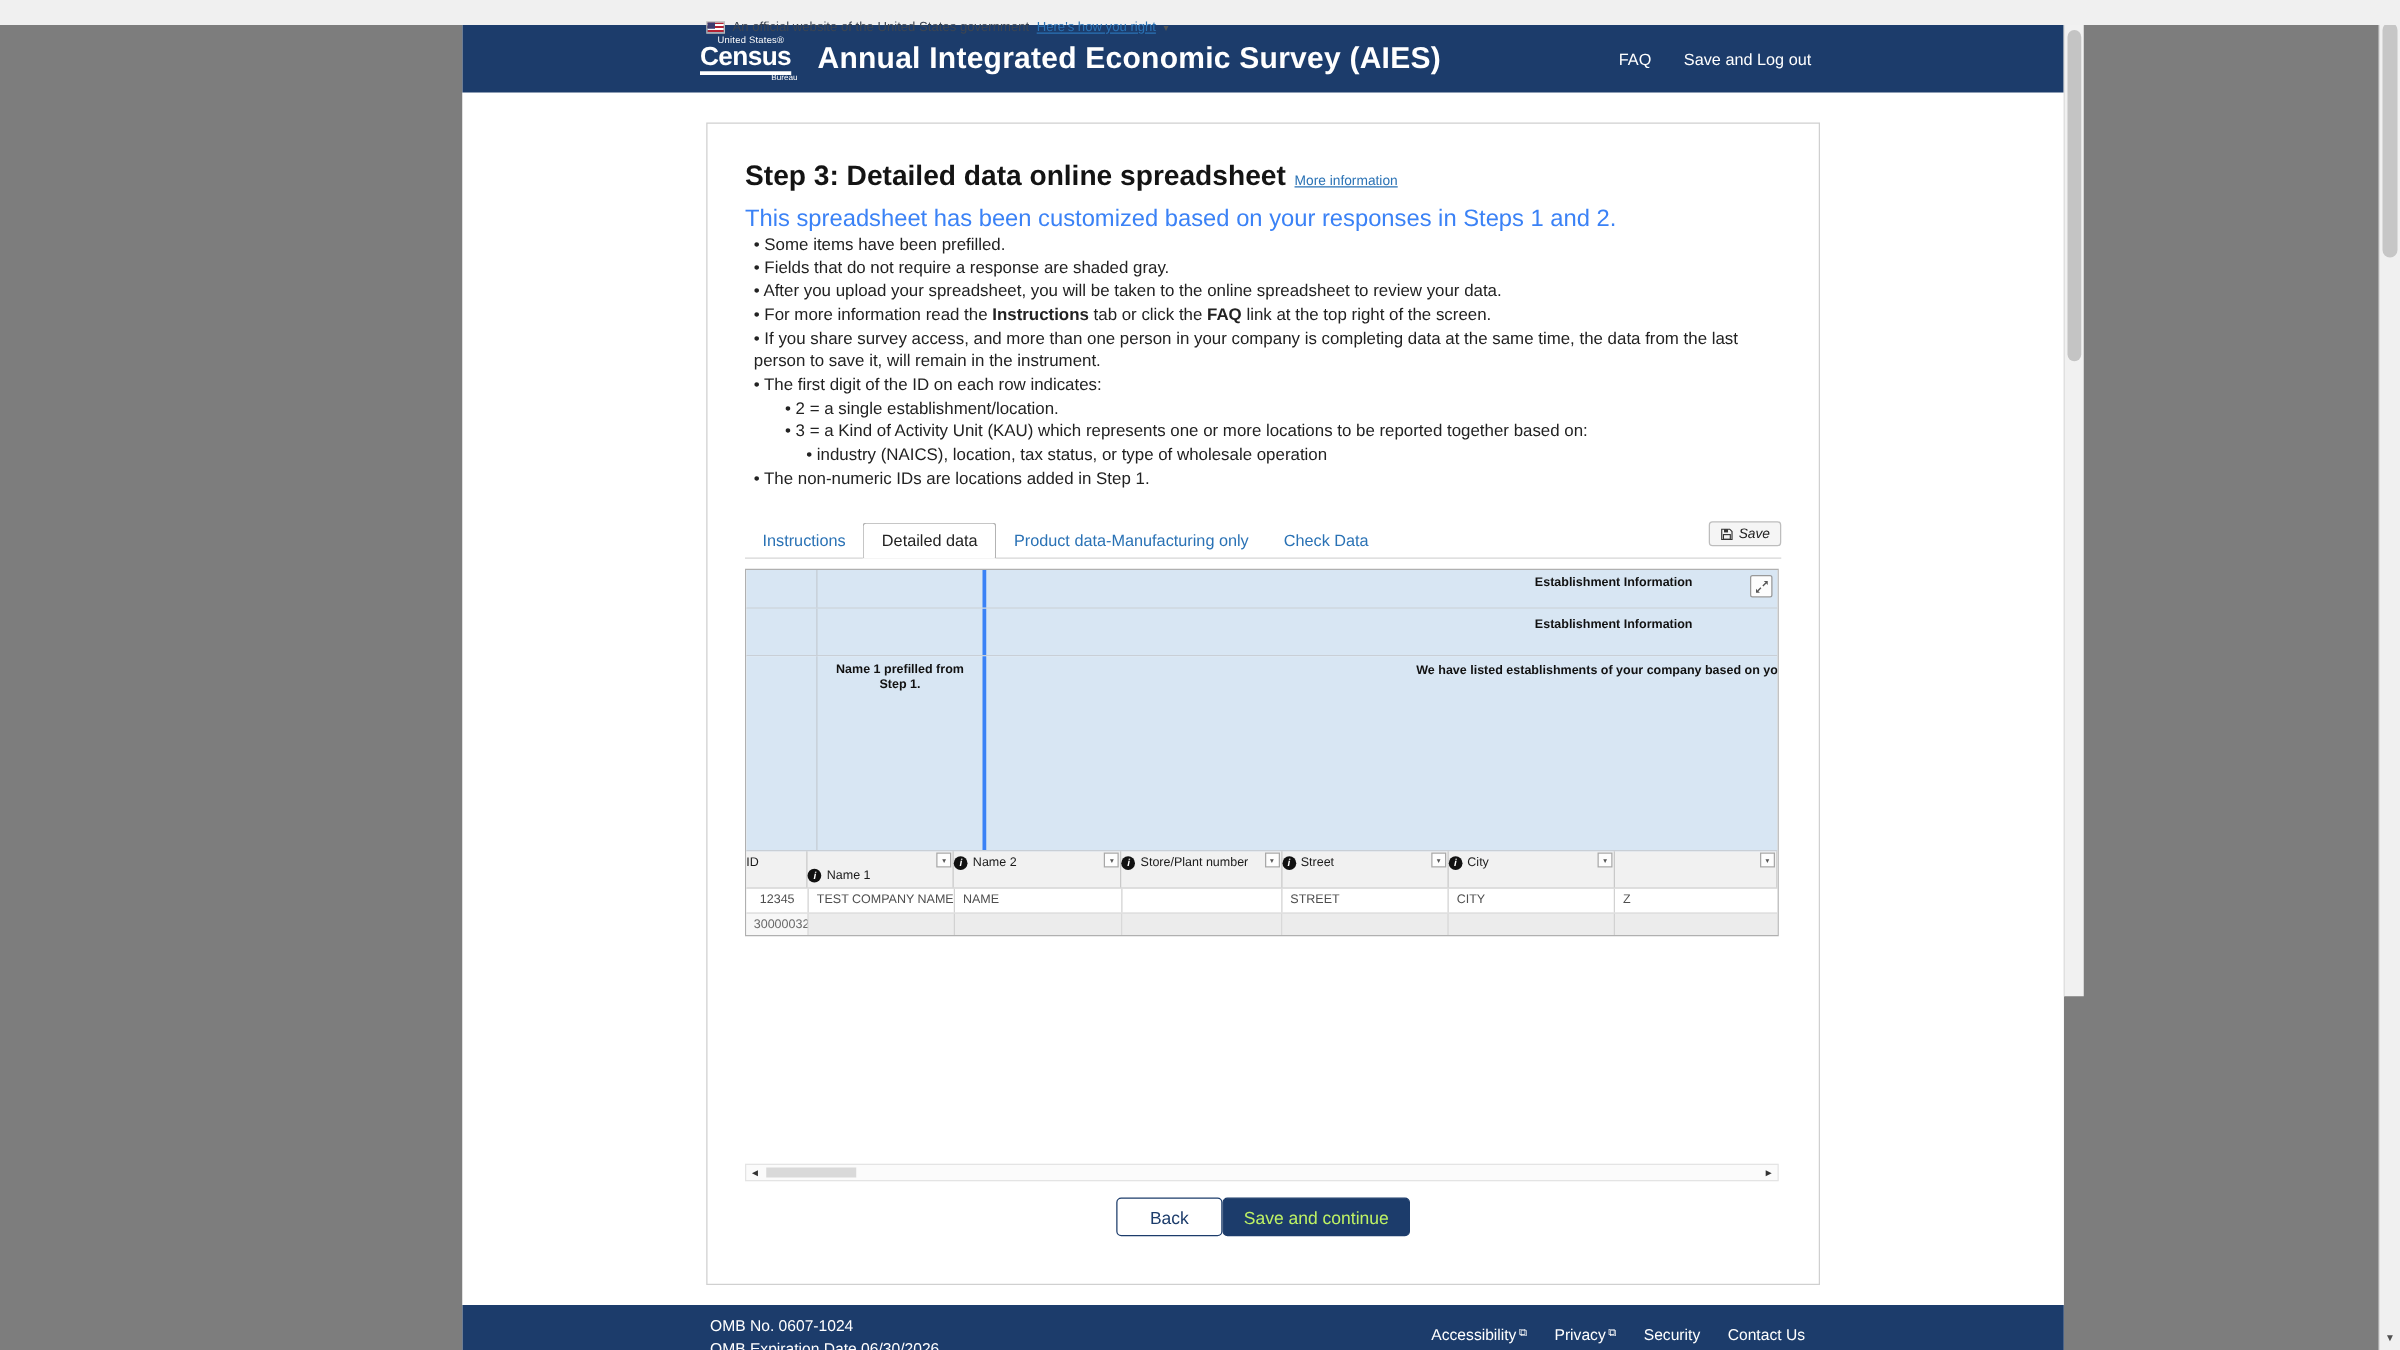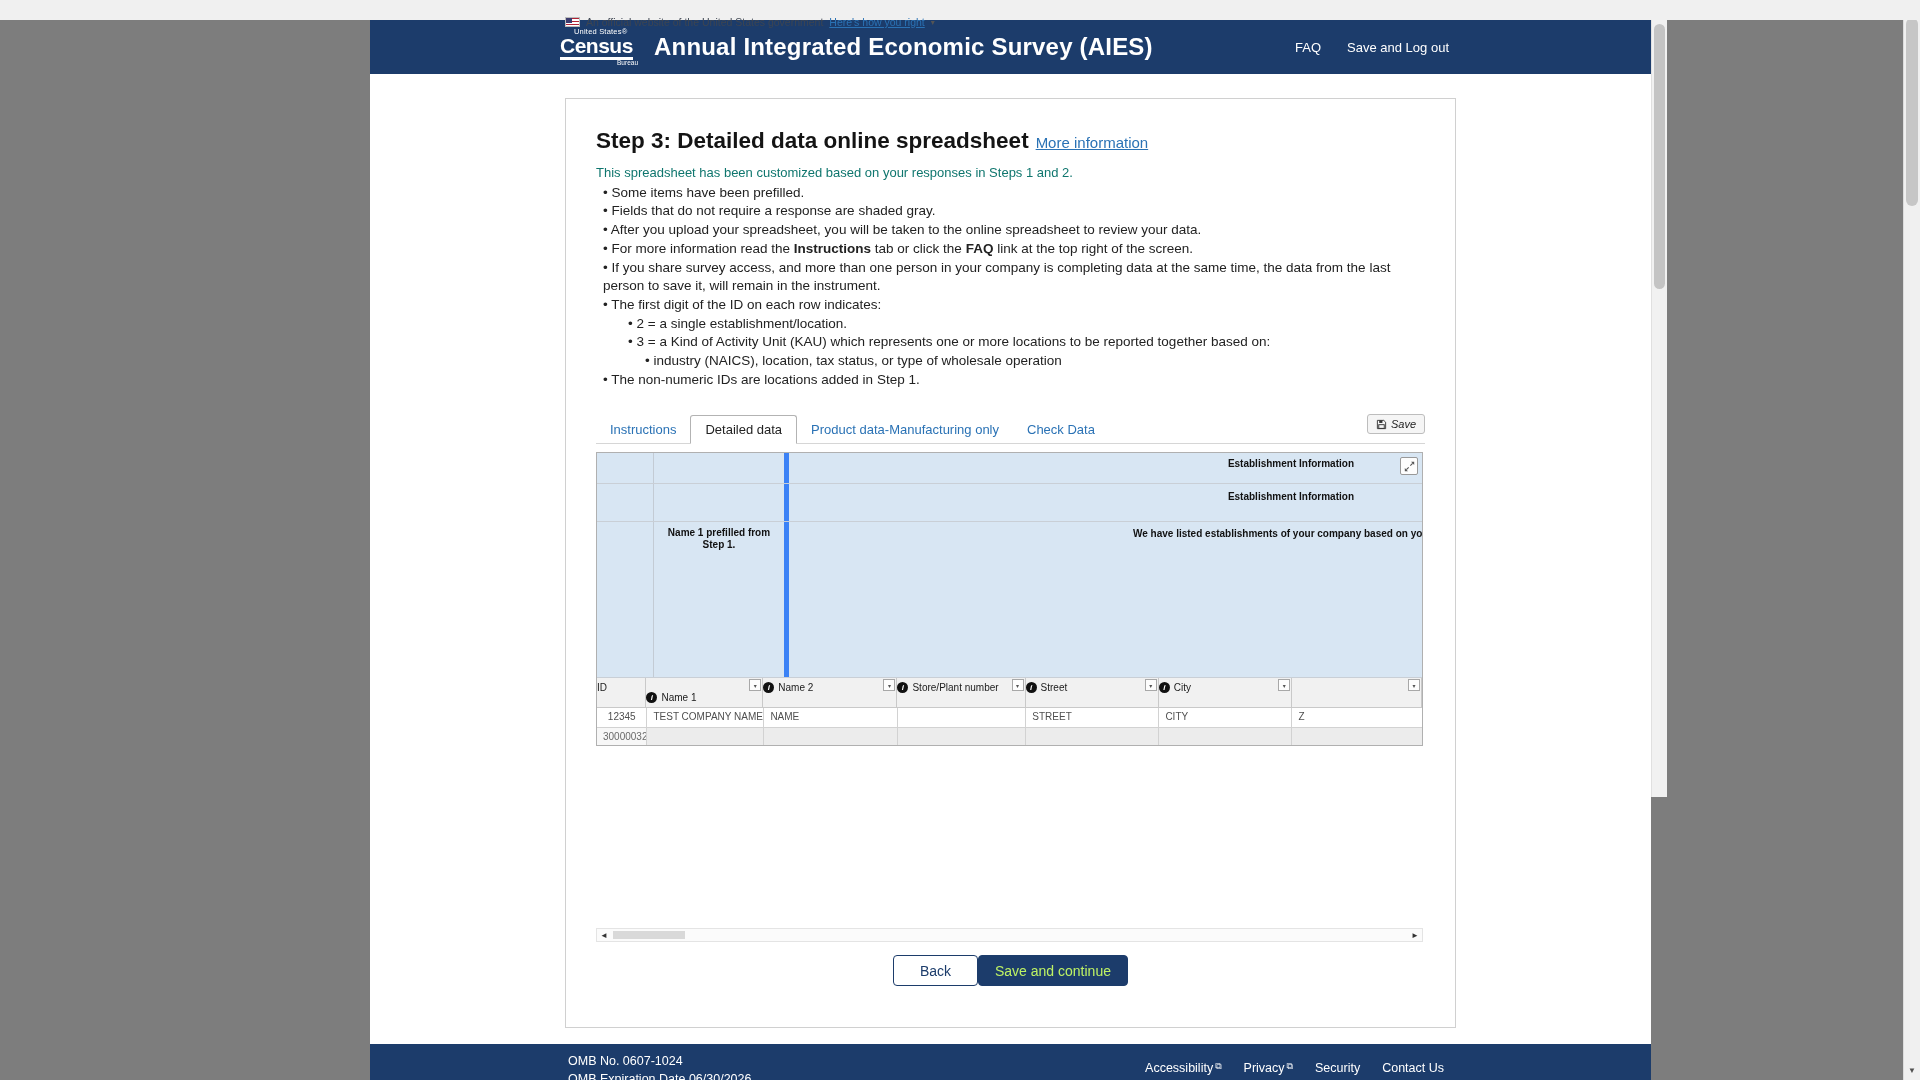--- a/index.html
+++ b/index.html
@@ -26,38 +26,38 @@
   .census-logo .main{font-size:21px;font-weight:bold;letter-spacing:-0.5px;border-bottom:3px solid #fff;display:inline-block;padding-bottom:1px;}
   .census-logo .bottom{font-size:6.5px;text-align:right;}
   .app-title{color:#fff;font-size:24px;font-weight:bold;margin-left:16px;letter-spacing:0.2px;}
   .header-nav{position:absolute;right:202px;top:0;height:54px;display:flex;align-items:center;gap:26px;}
   .header-nav span{color:#fff;font-size:13px;cursor:pointer;}
   
   .main-area{height:970px;background:#fff;}
   .card{width:891px;height:930px;margin:0 auto;position:relative;top:24px;background:#fff;border:1px solid #d0d0d0;padding:28px 30px;}
   .heading-row{line-height:27px;}
   .step-heading{display:inline;font-size:22.5px;font-weight:bold;color:#141414;}
-  .more-info{font-size:15px;color:#2a72b5;text-decoration:underline;margin-left:7px;cursor:pointer;}
-  .intro{font-size:13px;margin-top:8px;line-height:18.7px;color:#0f766e;}
+  .more-info{font-size:11px;color:#2a72b5;text-decoration:underline;margin-left:7px;cursor:pointer;}
+  .intro{font-size:19px;margin-top:8px;line-height:18.7px;color:#3b82f6;}
   .bullets{margin-top:1px;}
   .bullet{font-size:13.5px;line-height:18.7px;color:#222;}
   .bullet::before{content:"• ";}
   .l1{padding-left:7px;}
   .l2{padding-left:32px;}
   .l3{padding-left:49px;}
   
   .tabbar{display:flex;align-items:flex-end;margin-top:25px;height:30px;border-bottom:1px solid #d6d6d6;position:relative;}
   .tab{font-size:13px;color:#2a72b5;padding:6px 14px;cursor:pointer;white-space:nowrap;}
   .tab.active{background:#fff;border:1px solid #b3b3b3;border-bottom:1px solid #fff;margin-bottom:-1px;color:#222;border-radius:3px 3px 0 0;}
   .sheet-save-btn{position:absolute;right:0;top:0;display:flex;align-items:center;gap:4px;background:#f5f5f5;border:1px solid #bdbdbd;border-radius:3px;font-size:11px;color:#222;padding:3px 8px;cursor:pointer;font-style:italic;}
   
   .sheet{margin-top:8px;width:827px;border:1px solid #b0b0b0;overflow:hidden;position:relative;font-size:10px;}
   .band{display:flex;background:#d8e6f3;border-bottom:1px solid #c9cfd6;position:relative;}
   .band .c-id{width:57px;border-right:1px solid #c3cbd4;}
-  .band .c-n1{width:135px;border-right:5px solid #3b82f6;}
+  .band .c-n1{width:135px;border-right:3px solid #3b82f6;}
   .band .c-rest{flex:1;position:relative;}
   .band1{height:31px;}
   .band2{height:38px;}
   .band3{height:156px;}
   .band-label{position:absolute;top:5px;right:68px;font-weight:bold;color:#111;}
   .band2 .band-label{top:7px;}
   .expand-btn{position:absolute;top:4px;right:4px;width:18px;height:18px;background:#fdfdfd;border:1px solid #999;border-radius:2px;display:flex;align-items:center;justify-content:center;cursor:pointer;}
   .note-left{display:block;padding:5px 4px 0 4px;font-weight:bold;text-align:center;line-height:12px;color:#111;}
   .note-right{position:absolute;left:344px;top:6px;white-space:nowrap;font-weight:bold;color:#111;}
   .colhdr{display:flex;height:30px;background:#f1f1f1;border-bottom:1px solid #c9c9c9;}

